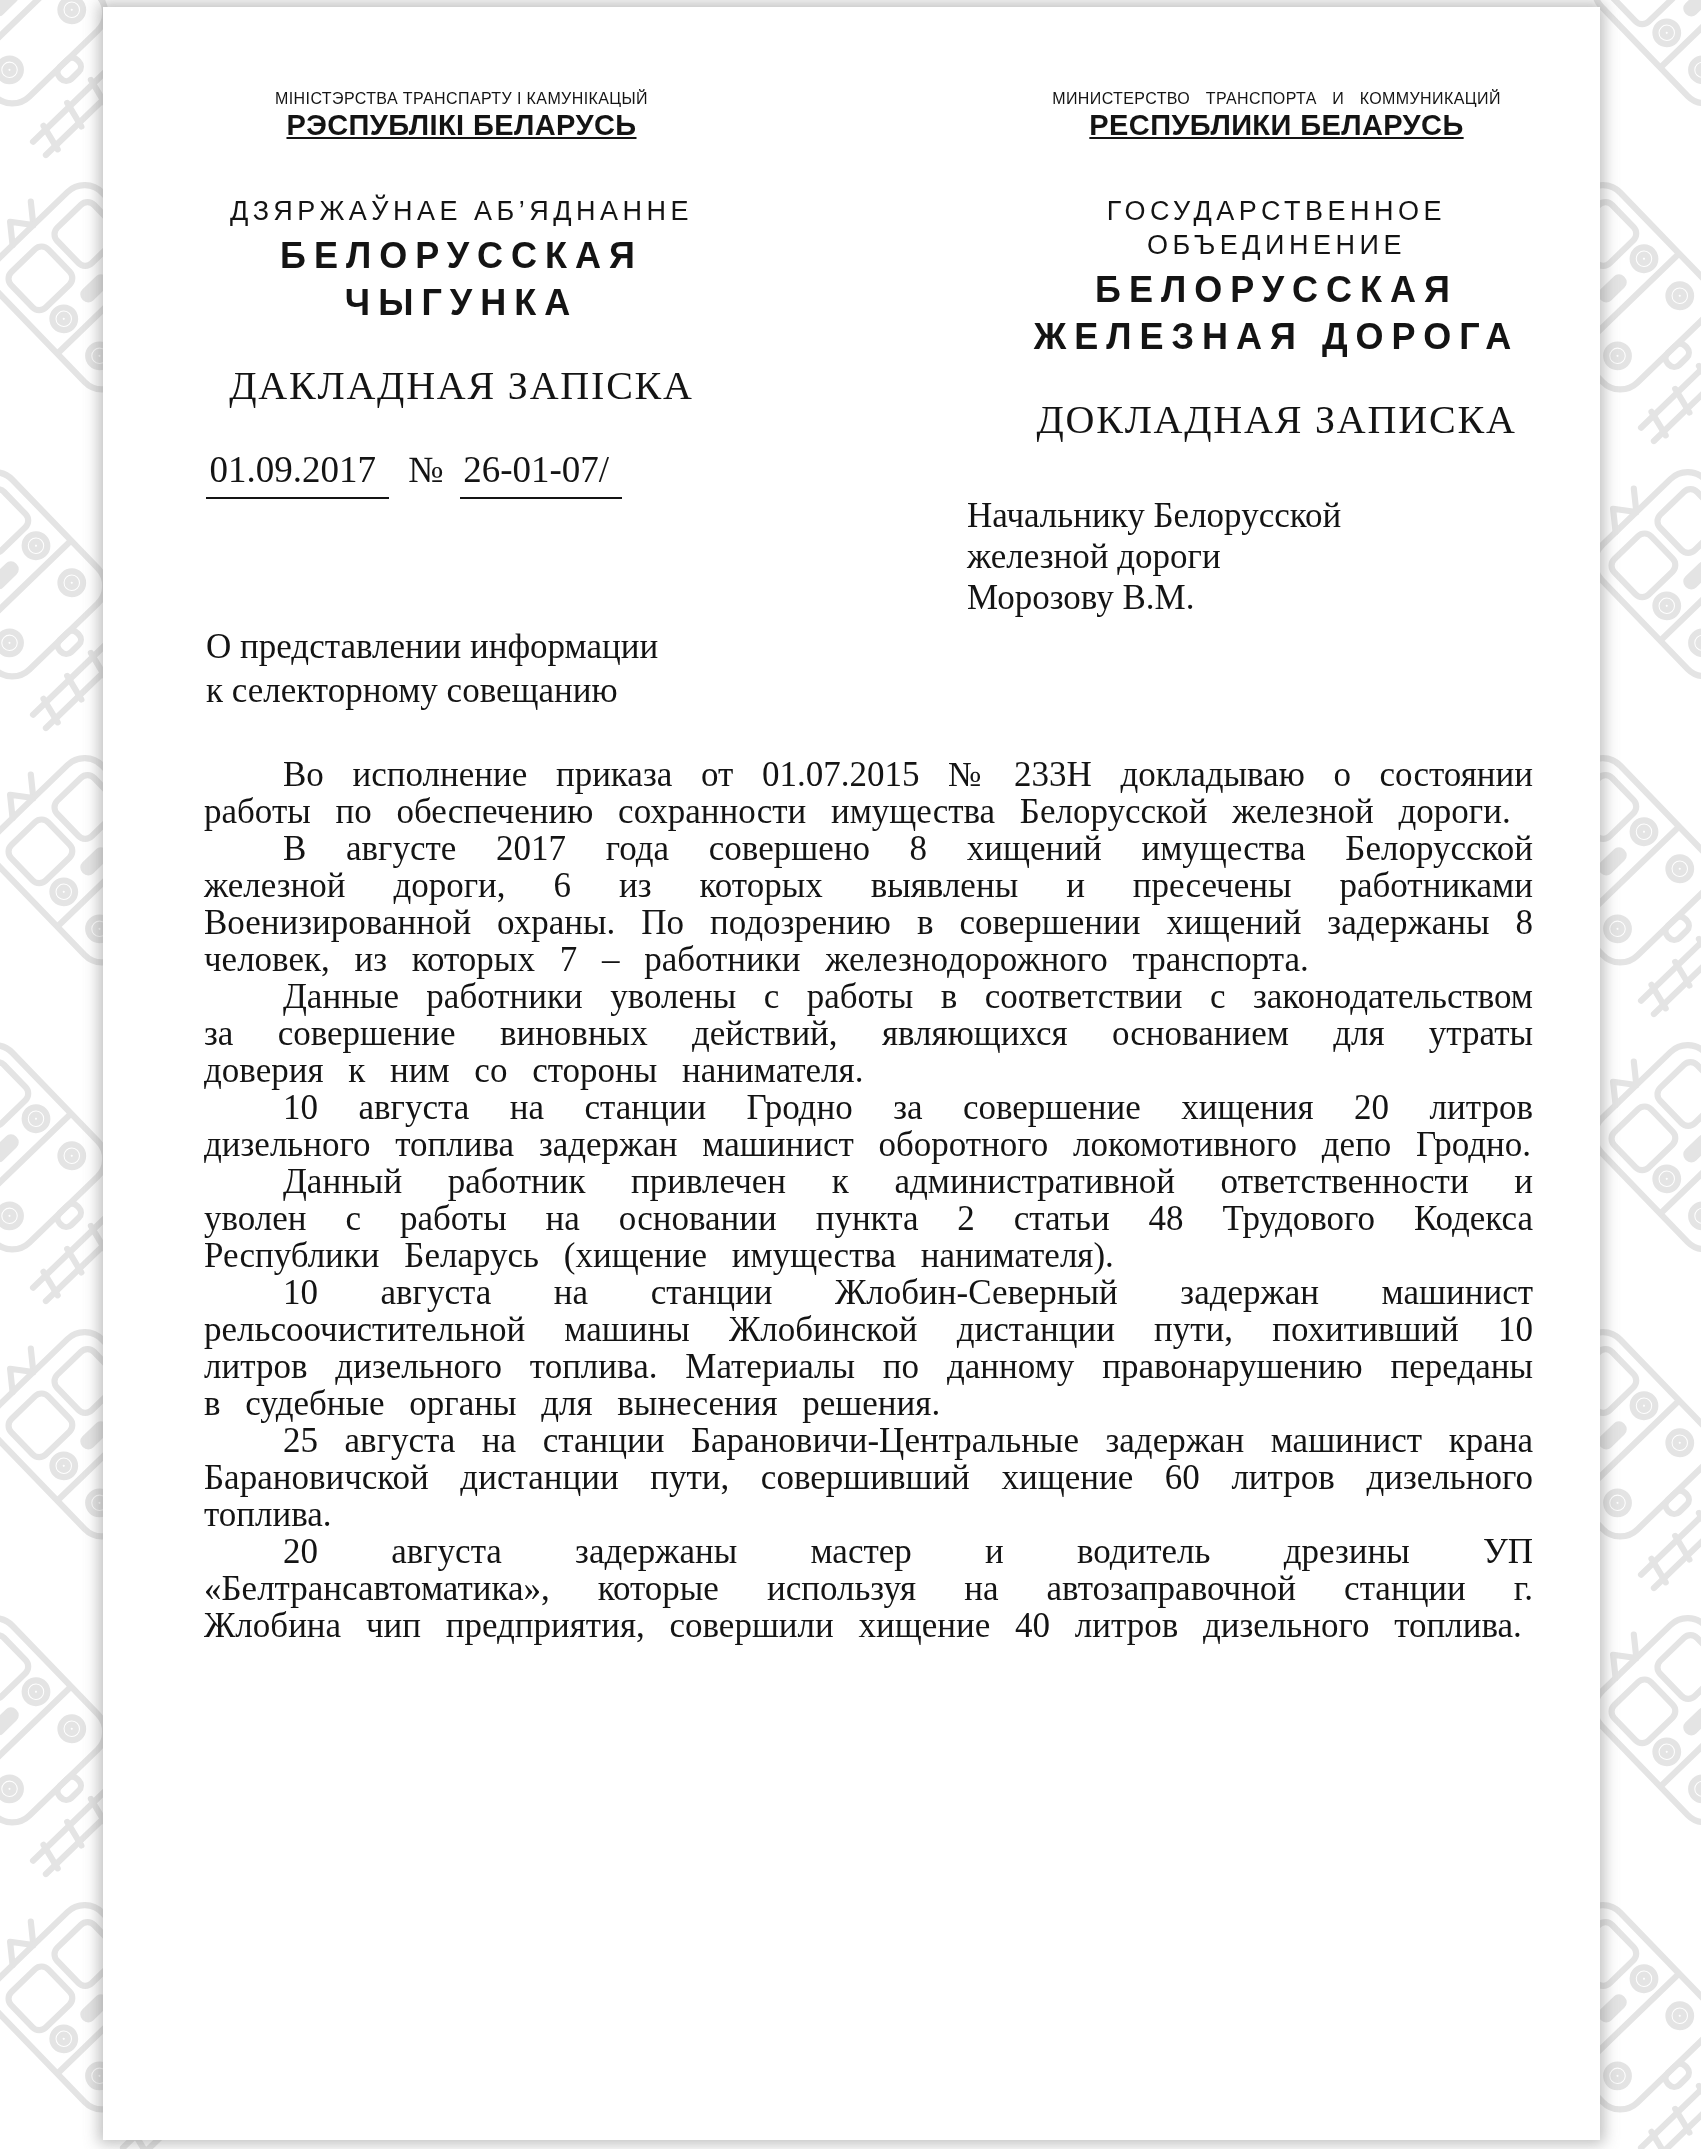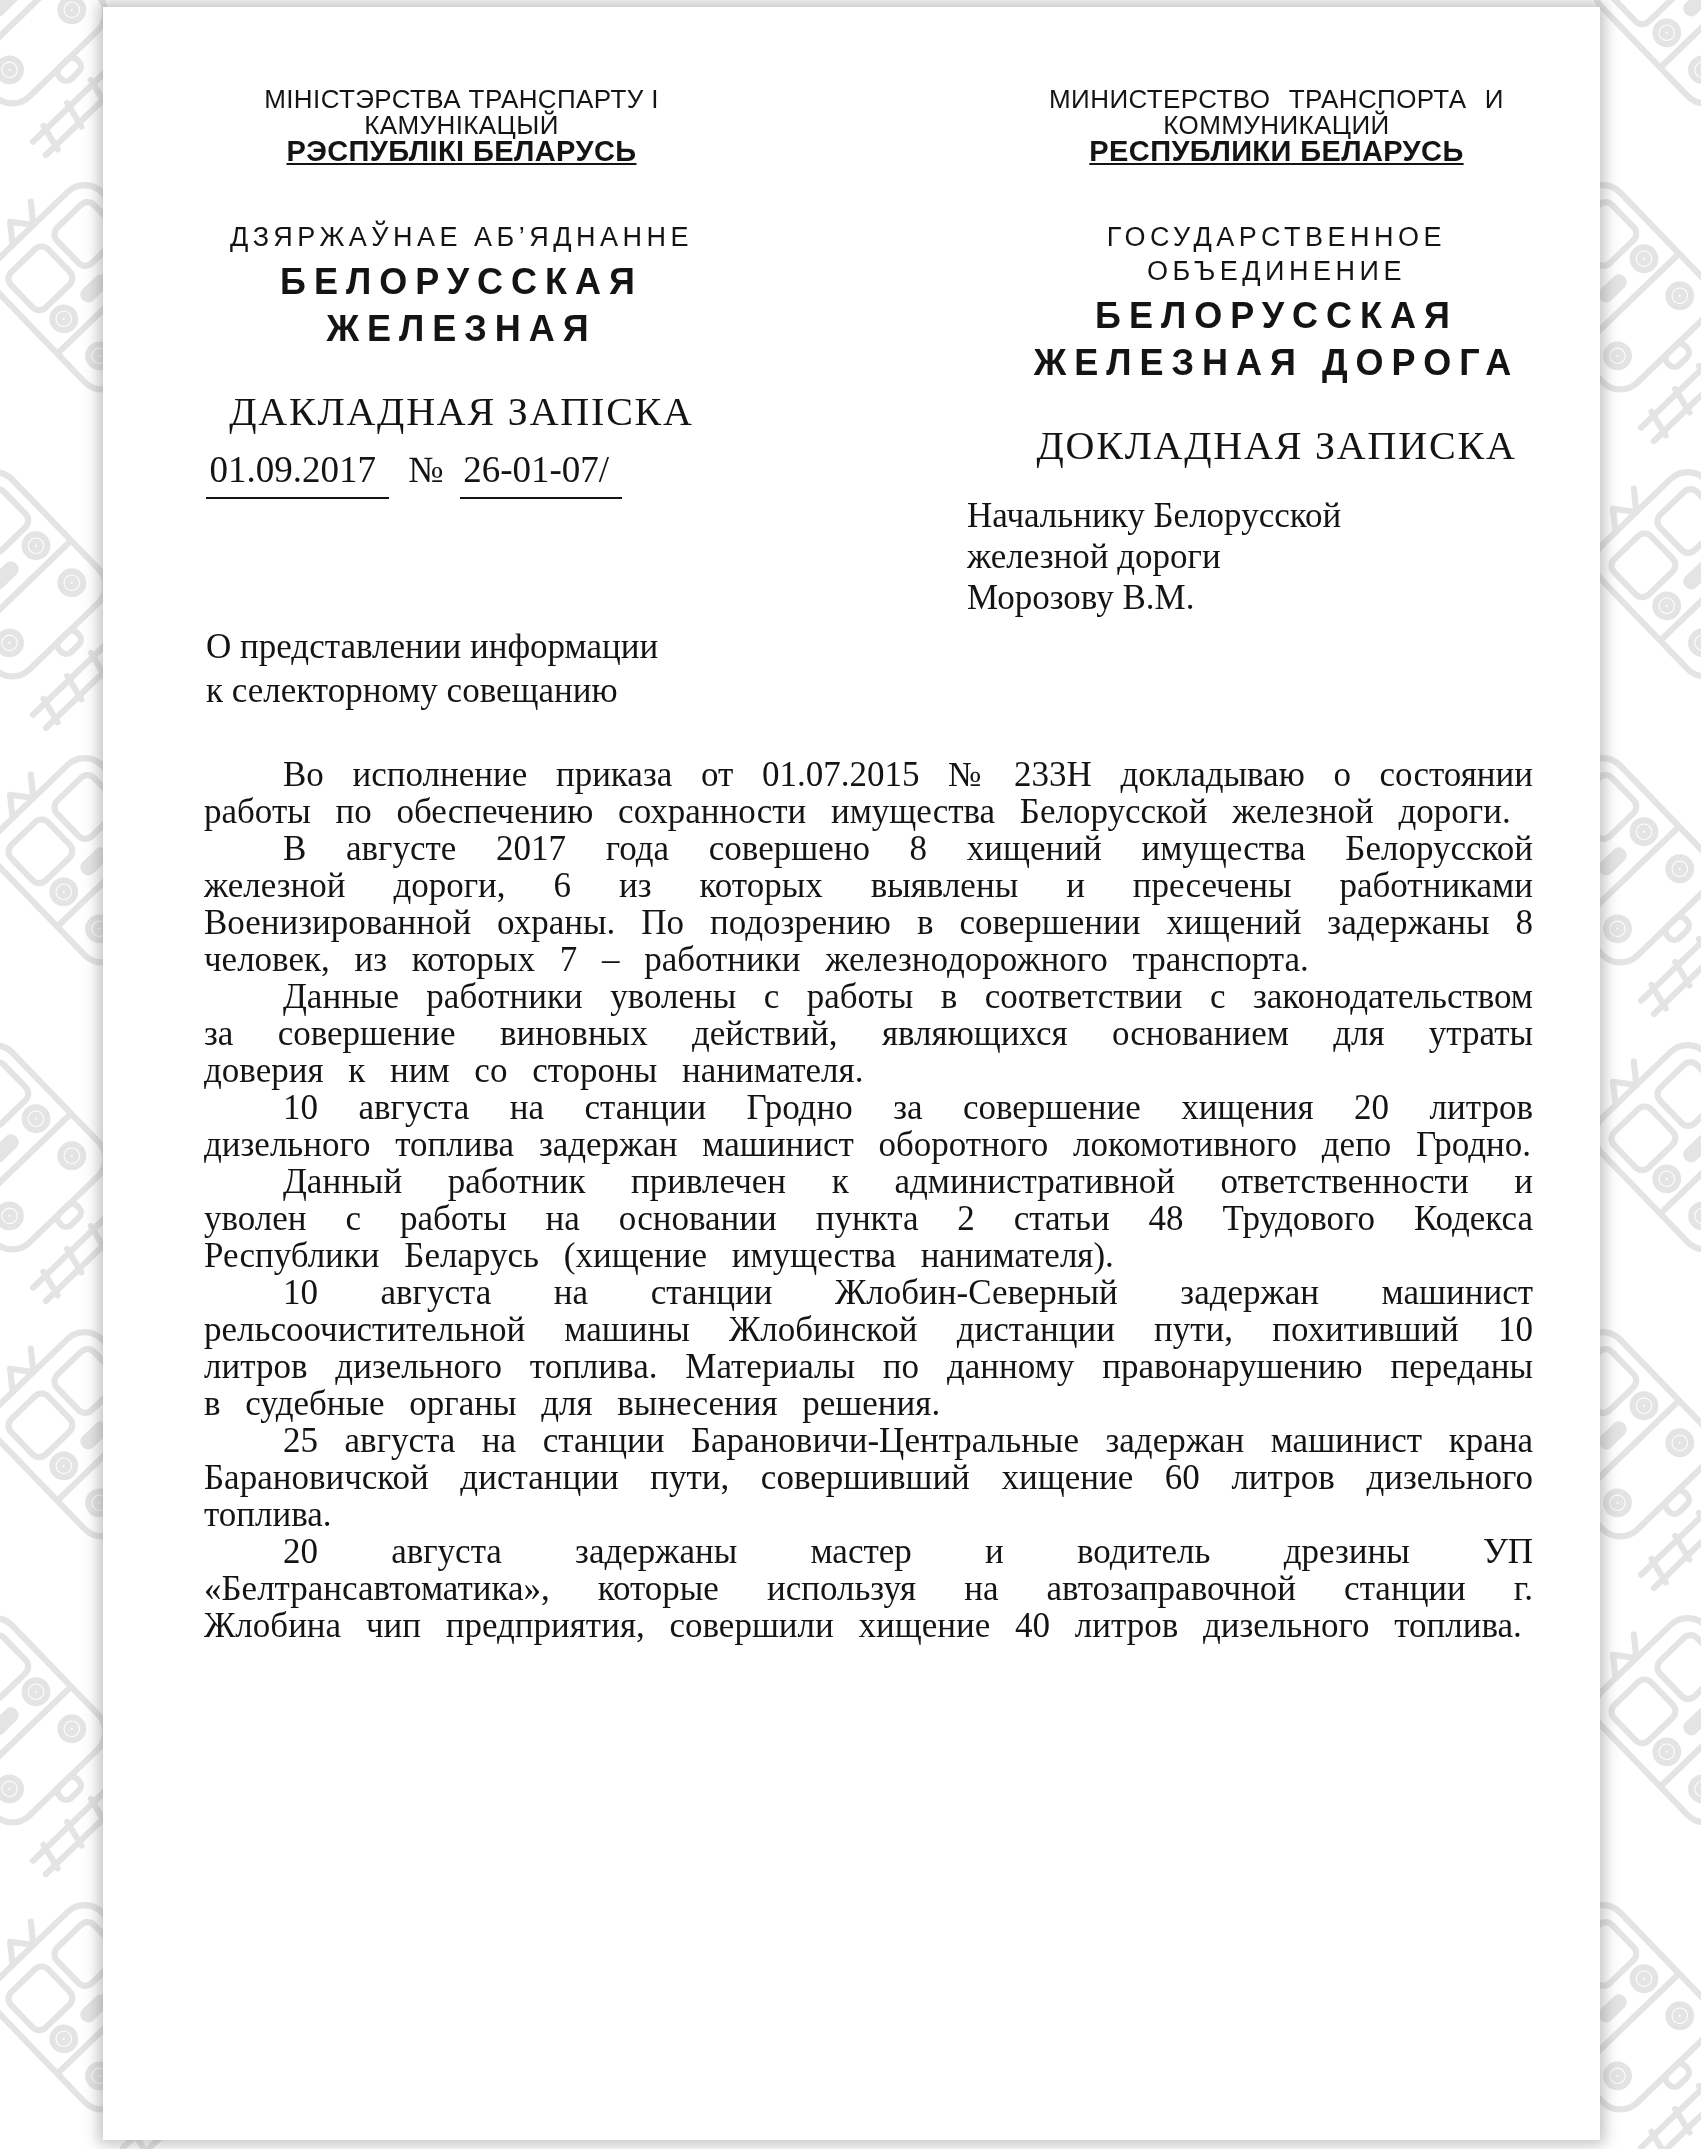--- a/index.html
+++ b/index.html
@@ -24,21 +24,21 @@
     z-index: 1;
     color: #141414;
   }
 
   
   .hdr { position: absolute; top: 79px; width: 537px; text-align: center; }
   .hdr-left  { left: 90px; }
   .hdr-right { left: 905px; }
   .hdr .ministry {
     font-family: "Liberation Sans", sans-serif;
-    font-size: 26px; line-height: 26px; letter-spacing: 0.4px;
+    font-size: 16px; line-height: 26px; letter-spacing: 0.4px;
   }
   .hdr-right .ministry { word-spacing: 10.7px; }
   .hdr .republic {
     font-family: "Liberation Sans", sans-serif;
     font-weight: 700; font-size: 29px; line-height: 26px; letter-spacing: 0.4px; text-decoration: underline;
   }
   .hdr .assoc {
     margin-top: 56px;
     font-family: "Liberation Sans", sans-serif;
     font-size: 27px; letter-spacing: 4.5px; line-height: 34px;
@@ -547,21 +547,21 @@
     </div>
 
   <div class="sheet">
 
     <div class="hdr hdr-left">
       <div class="ministry">МІНІСТЭРСТВА ТРАНСПАРТУ І КАМУНІКАЦЫЙ</div>
       <div class="republic">РЭСПУБЛІКІ БЕЛАРУСЬ</div>
       <div class="assoc">ДЗЯРЖАЎНАЕ АБ’ЯДНАННЕ</div>
       <div class="org">
         <div>БЕЛОРУССКАЯ</div>
-        <div>ЖЕЛЕЗНАЯ</div>
+        <div>ЧЫГУНКА</div>
       </div>
       <div class="doctype">ДАКЛАДНАЯ ЗАПІСКА</div>
     </div>
 
     <div class="hdr hdr-right">
       <div class="ministry">МИНИСТЕРСТВО ТРАНСПОРТА И КОММУНИКАЦИЙ</div>
       <div class="republic">РЕСПУБЛИКИ БЕЛАРУСЬ</div>
       <div class="assoc">ГОСУДАРСТВЕННОЕ ОБЪЕДИНЕНИЕ</div>
       <div class="org">
         <div>БЕЛОРУССКАЯ</div>

